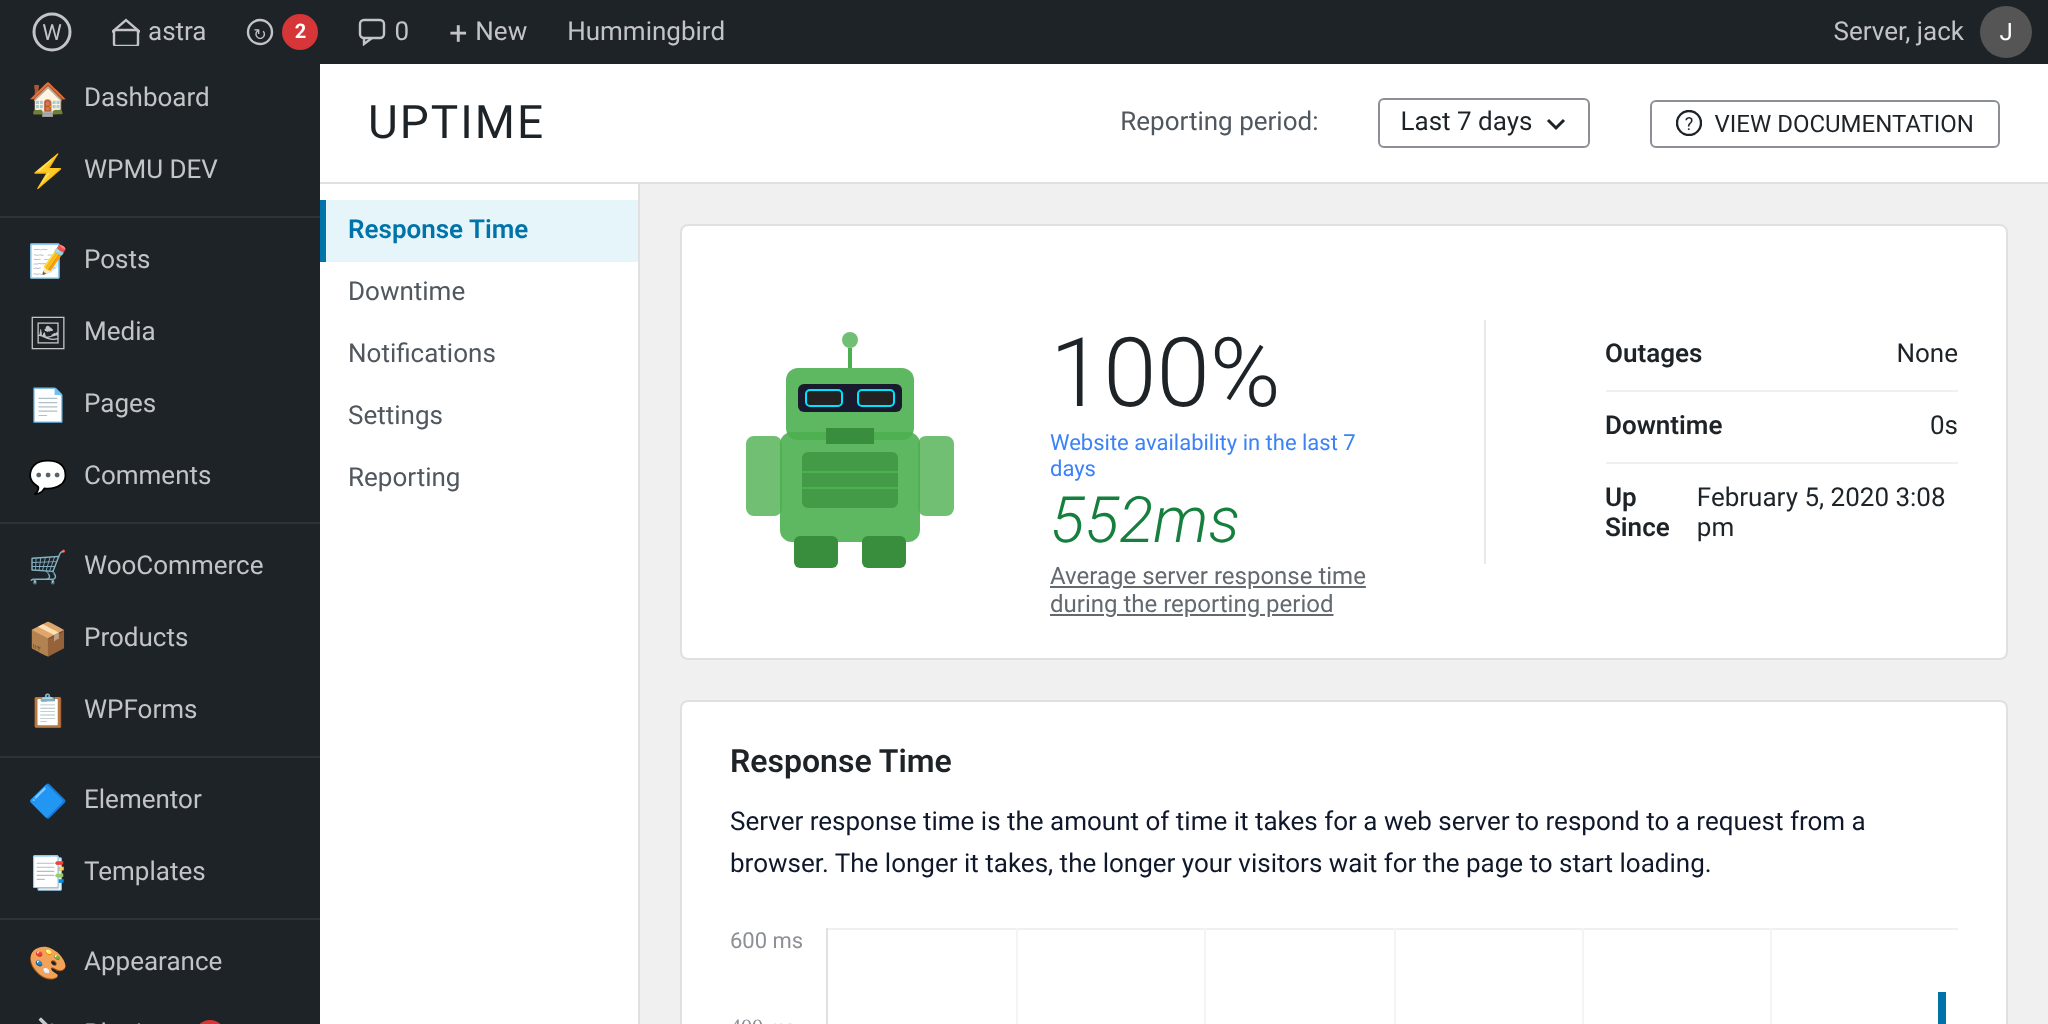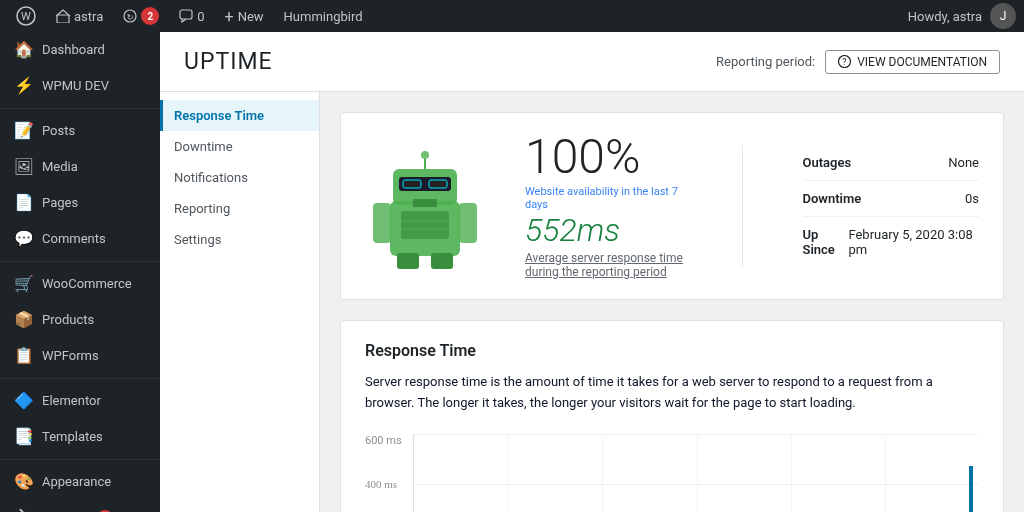--- a/index.html
+++ b/index.html
@@ -69,21 +69,21 @@
     .page-header {
       background: #fff;
       border-bottom: 1px solid #e0e0e0;
       padding: 16px 24px;
       display: flex;
       align-items: center;
       justify-content: space-between;
       flex-shrink: 0;
     }
     .page-title { font-size: 23px; font-weight: 400; color: #1d2327; letter-spacing: 1px; }
-    .header-right { display: flex; align-items: center; gap: 10px; }
+    .header-right { display: flex; align-items: center; gap: 30px; }
     .reporting-period-label { color: #50575e; font-size: 13px; }
     .period-select {
       display: flex;
       align-items: center;
       border: 1px solid #8c8f94;
       border-radius: 3px;
       padding: 4px 10px;
       gap: 6px;
       cursor: pointer;
       background: #fff;
@@ -140,21 +140,21 @@
       gap: 40px;
     }
     .robot-img {
       width: 120px;
       height: 130px;
       flex-shrink: 0;
       position: relative;
     }
     
     .stats-main { flex: 1; }
-    .uptime-percent { font-size: 48px; font-weight: 300; color: #1d2327; line-height: 1; }
+    .uptime-percent { font-size: 48px; font-weight: 300; color: #1d2327; line-height: 1; margin-top: 30px; }
     .uptime-label { font-size: 11px; color: #3b82f6; margin-top: 4px; margin-bottom: 0; }
     .response-time-val { font-size: 32px; color: #15803d; font-weight: 300; font-style: italic; }
     .response-time-label { font-size: 12px; color: #646970; margin-top: 2px; text-decoration: underline; }
 
     .stats-details { flex: 1; border-left: 1px solid #e8e8e8; padding-left: 60px; }
     .stat-row { display: flex; align-items: center; justify-content: space-between; padding: 10px 0; border-bottom: 1px solid #f0f0f0; }
     .stat-row:last-child { border-bottom: none; }
     .stat-label { font-weight: 600; color: #1d2327; font-size: 13px; }
     .stat-value { color: #1d2327; font-size: 13px; }
 
@@ -206,21 +206,21 @@
       <span>0</span>
     </div>
     <div class="new-item">
       <span>New</span>
     </div>
     <div class="admin-bar-item">
       <span>Hummingbird</span>
     </div>
   </div>
   <div class="admin-bar-right">
-    <span>Howdy, astra</span>
+    <span>Server, jack</span>
     <div style="width:26px;height:26px;background:#555;border-radius:50%;display:flex;align-items:center;justify-content:center;color:#fff;font-size:12px;">J</div>
   </div>
 </div>
 
 <div class="main-layout">
 
   <div class="sidebar">
     <div class="sidebar-item">
       <span class="sidebar-icon">🏠</span>
       <span>Dashboard</span>
@@ -280,20 +280,26 @@
     </div>
 
   </div>
 
   <div class="content-area">
 
     <div class="page-header">
       <h1 class="page-title">UPTIME</h1>
       <div class="header-right">
         <span class="reporting-period-label">Reporting period:</span>
+        <div class="period-select">
+          <span>Last 7 days</span>
+          <svg viewBox="0 0 12 12" fill="none">
+              <polyline points="2,4 6,8 10,4" stroke="#1d2327" stroke-width="1.5" fill="none"></polyline>
+            </svg>
+        </div>
         <div class="view-docs-btn">
           <svg width="13" height="13" viewBox="0 0 13 13" fill="none">
               <circle cx="6.5" cy="6.5" r="6" stroke="#1d2327" stroke-width="1.2" fill="none"></circle>
               <text x="6.5" y="10" text-anchor="middle" font-size="9" fill="#1d2327">?</text>
             </svg>
           <span>VIEW DOCUMENTATION</span>
         </div>
       </div>
     </div>
 
@@ -303,24 +309,24 @@
         <div class="sub-nav-item active">
           <span>Response Time</span>
         </div>
         <div class="sub-nav-item">
           <span>Downtime</span>
         </div>
         <div class="sub-nav-item">
           <span>Notifications</span>
         </div>
         <div class="sub-nav-item">
+          <span>Settings</span>
+        </div>
+        <div class="sub-nav-item">
           <span>Reporting</span>
-        </div>
-        <div class="sub-nav-item">
-          <span>Settings</span>
         </div>
       </div>
 
       <div class="main-content">
 
         <div class="stats-card">
 
           <div class="robot-img">
             <svg width="120" height="130" viewBox="0 0 120 130">
 

